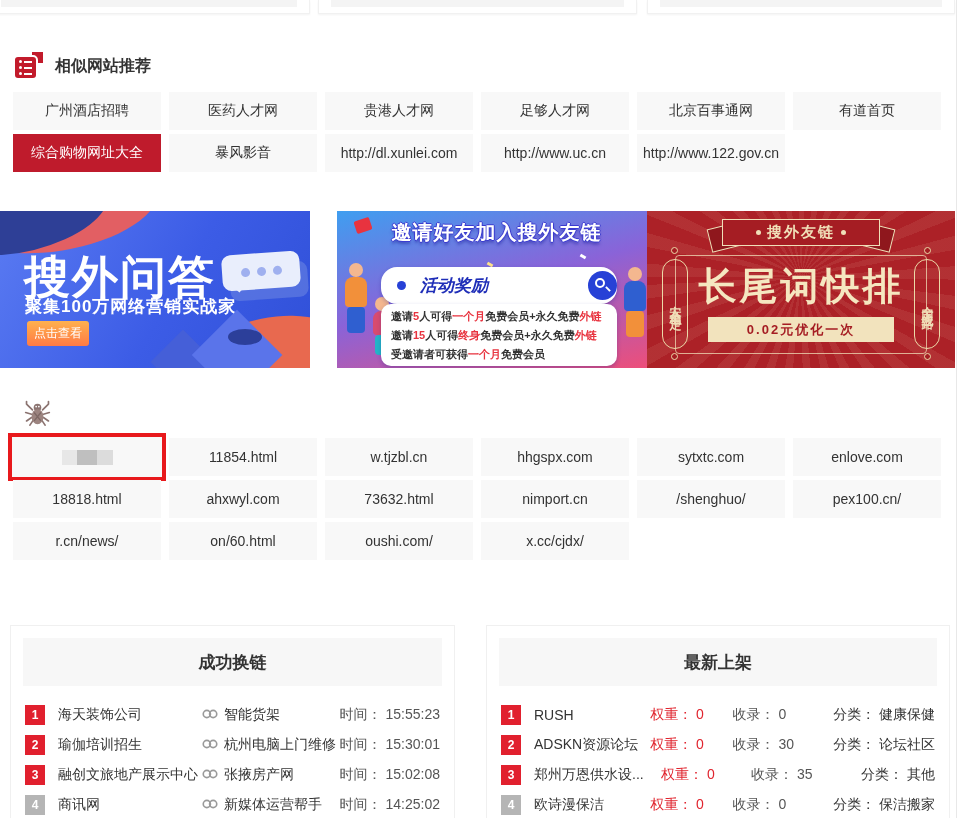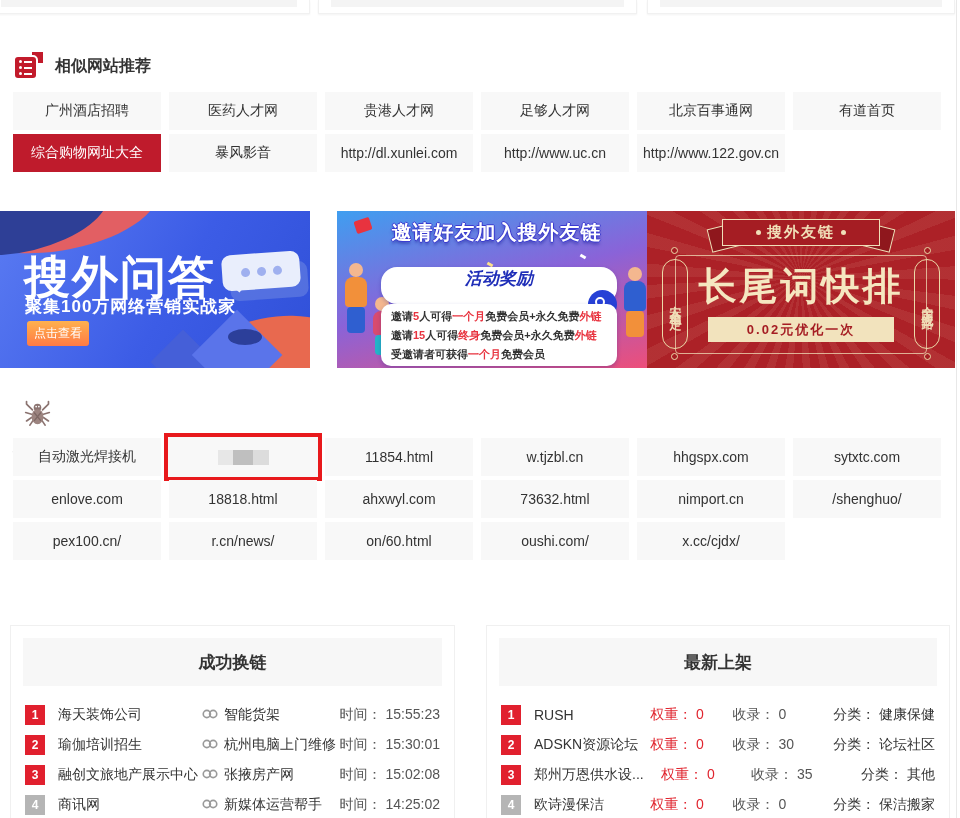--- a/index.html
+++ b/index.html
@@ -50,21 +50,21 @@
   .qa-bubble i{width:9px;height:9px;border-radius:50%;background:#9fb0ef;}
   .qa-bubble:after{content:"";position:absolute;left:10px;bottom:-8px;border:6px solid transparent;border-top-color:#e9eefc;}
   .qa-cube{position:absolute;background:#4d66e2;}
   .qa-c1{left:205px;top:112px;width:64px;height:64px;transform:rotate(45deg);background:#5a74ea;}
   .qa-c2{left:160px;top:128px;width:46px;height:46px;transform:rotate(45deg);background:#455fd8;}
   .qa-hole{position:absolute;left:228px;top:118px;width:34px;height:16px;border-radius:50%;background:#2c3f9a;}
 
   
   .inv-title{position:absolute;left:0;right:0;text-align:center;color:#fff;font-weight:900;font-size:20px;letter-spacing:1px;text-shadow:1px 0 0 #3b3bd0,-1px 0 0 #3b3bd0,0 1px 0 #3b3bd0,0 -1px 0 #3b3bd0,0 3px 3px rgba(40,40,160,.6);}
   .inv-t1{top:8px;} .inv-t2{top:32px;}
-  .inv-pill{position:absolute;left:44px;top:56px;width:236px;height:37px;background:#fff;border-radius:16px;display:flex;align-items:center;box-shadow:0 2px 4px rgba(40,40,140,.3);flex-direction:column;}
+  .inv-pill{position:absolute;left:44px;top:56px;width:236px;height:37px;background:#fff;border-radius:16px;display:flex;align-items:center;box-shadow:0 2px 4px rgba(40,40,140,.3);}
   .inv-dot{width:9px;height:9px;border-radius:50%;background:#2741d6;margin:0 14px 0 16px;}
   .inv-reward{font-size:17px;font-weight:bold;font-style:italic;color:#1f2eb8;}
   .inv-mag{margin-left:auto;width:29px;height:29px;border-radius:50%;background:#2741d6;position:relative;flex:0 0 29px;}
   .inv-mag i{position:absolute;left:7px;top:7px;width:10px;height:10px;border:2px solid #fff;border-radius:50%;}
   .inv-mag b{position:absolute;left:17px;top:17px;width:6px;height:2px;background:#fff;transform:rotate(45deg);}
   .inv-box{position:absolute;left:44px;top:93px;width:236px;height:62px;background:#fff;border-radius:10px;padding:3px 10px;box-shadow:0 2px 4px rgba(40,40,140,.3);}
   .inv-box .rule{font-size:11px;line-height:19px;color:#333;font-weight:bold;white-space:nowrap;}
   .inv-box .rule .r{color:#e8333f;}
   .inv-flag{position:absolute;left:18px;top:8px;width:16px;height:13px;background:#e8333f;transform:rotate(-18deg);border-radius:2px;}
   .person{position:absolute;}
@@ -253,21 +253,20 @@
     </g>
     <circle cx="16" cy="10" r="4.5" fill="#8b7370"></circle>
     <ellipse cx="16" cy="21" rx="7" ry="9" fill="#9c8480"></ellipse>
     <path d="M12 16 L20 26 M20 16 L12 26" stroke="#7d6763" stroke-width="1.5"></path>
     <circle cx="14.4" cy="9" r="1" fill="#fff"></circle>
       <circle cx="17.6" cy="9" r="1" fill="#fff"></circle>
   </svg>
   <span>蜘蛛池</span>
 </div>
 <div class="grid" id="spider-grid">
-    <div class="site-btn">自动激光焊接机</div>
     <div class="site-btn redacted">
       <span class="blob blob0"></span>
       <span class="blob blob1"></span>
       <span class="blob blob2"></span>
     </div>
     <div class="site-btn">11854.html</div>
     <div class="site-btn">w.tjzbl.cn</div>
     <div class="site-btn">hhgspx.com</div>
     <div class="site-btn">sytxtc.com</div>
     <div class="site-btn">enlove.com</div>

